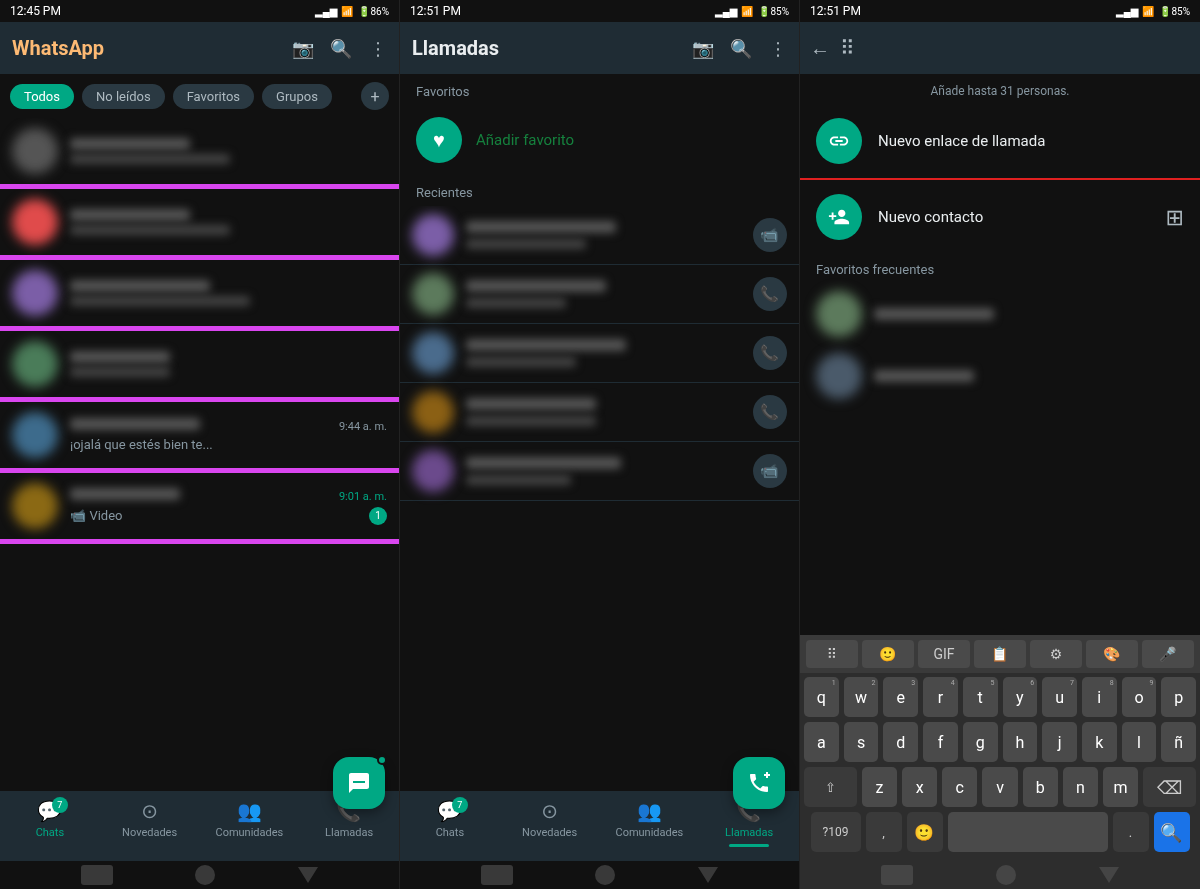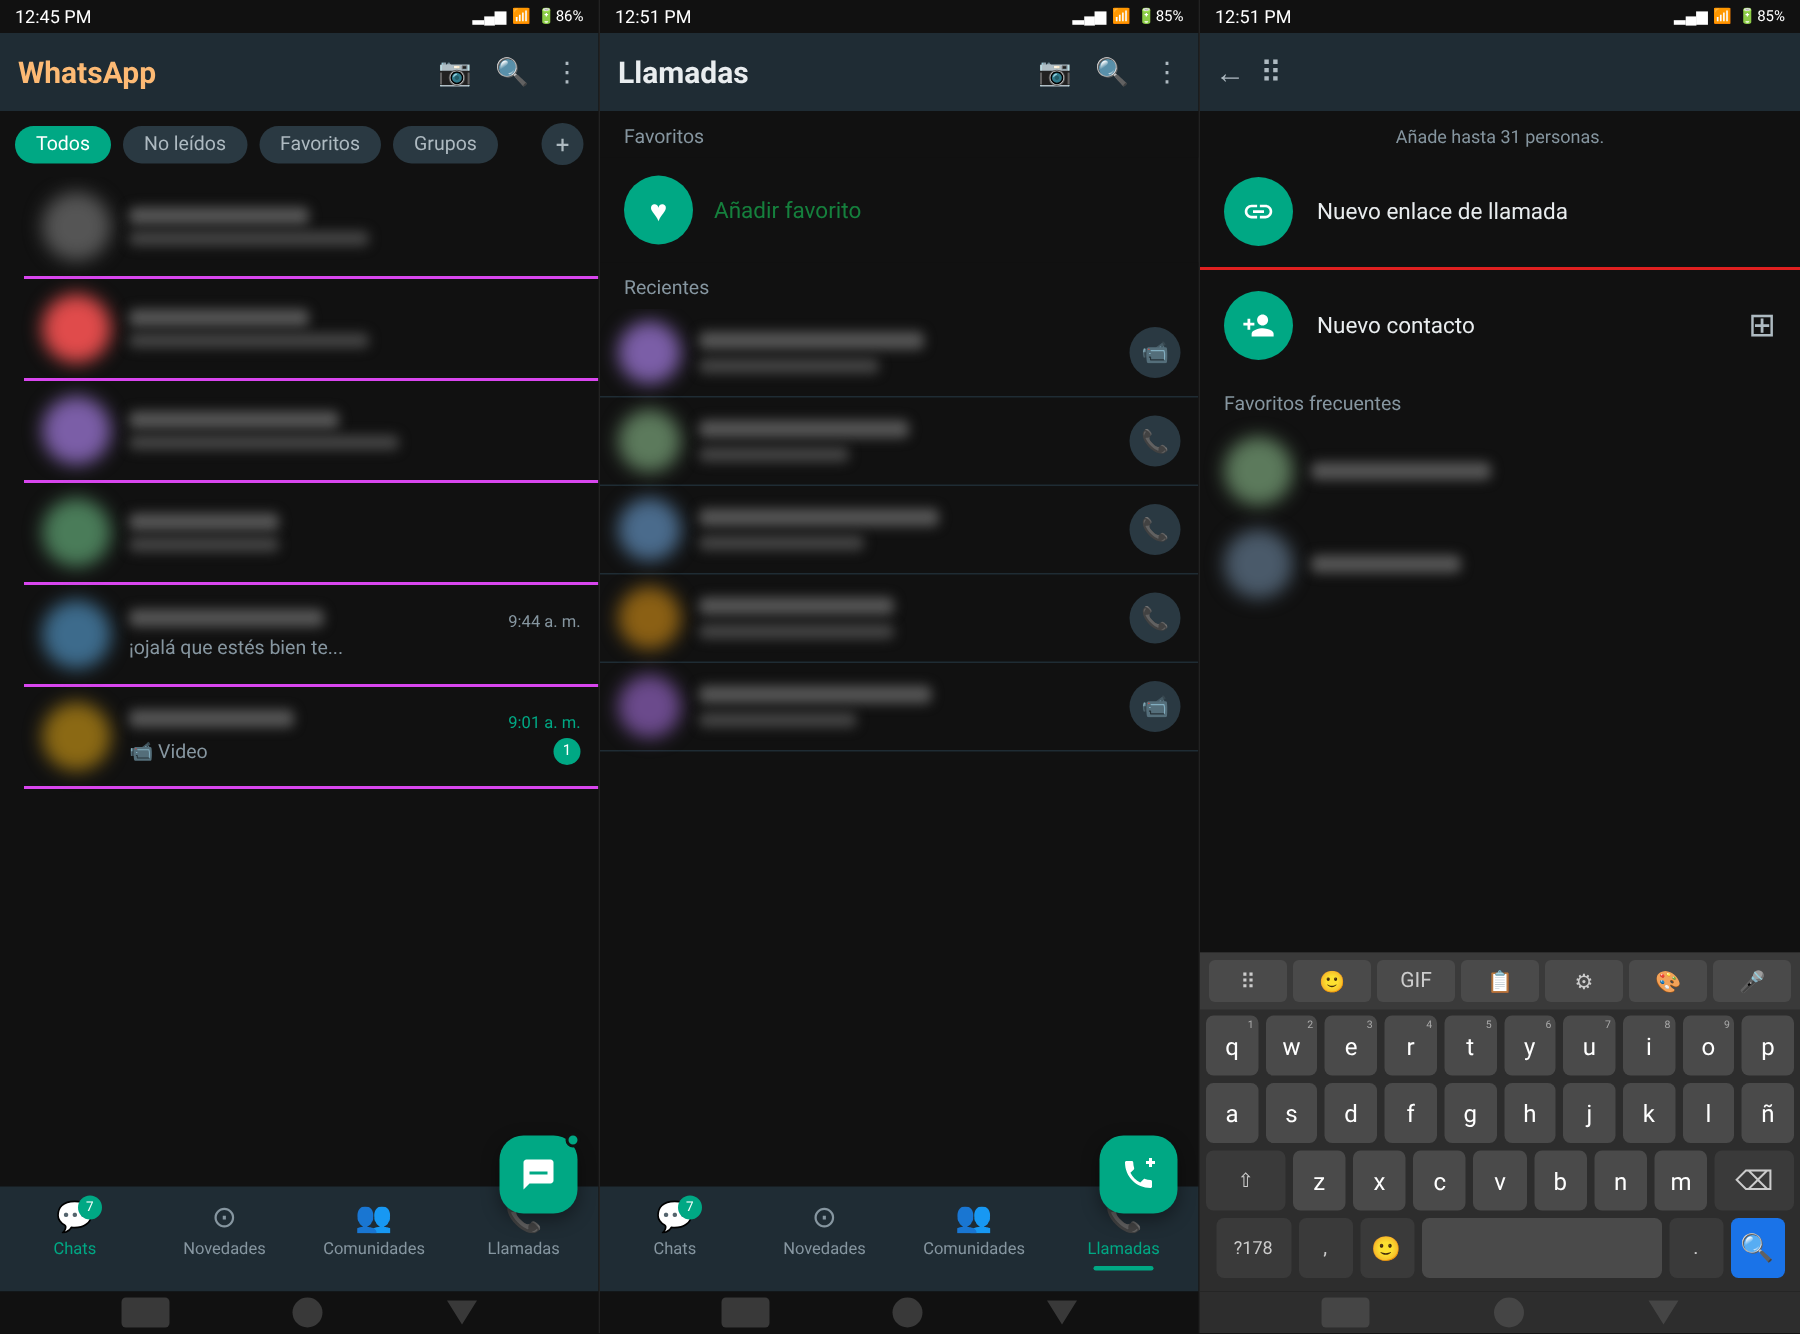--- a/index.html
+++ b/index.html
@@ -97,24 +97,23 @@
     
     .chat-list {
       flex: 1;
       overflow-y: auto;
       background: #111;
     }
     .chat-item {
       display: flex;
       align-items: center;
       padding: 10px 12px;
-      border-bottom: 2px solid #d946ef;
+      border-bottom: 5px solid #d946ef;
       gap: 12px;
       cursor: pointer;
-      margin-left: 16px;
     }
     .avatar-blur {
       width: 46px;
       height: 46px;
       border-radius: 50%;
       background: #555;
       filter: blur(6px);
       flex-shrink: 0;
     }
     .chat-info { flex: 1; min-width: 0; }
@@ -903,21 +902,21 @@
         <div class="kb-key">x</div>
         <div class="kb-key">c</div>
         <div class="kb-key">v</div>
         <div class="kb-key">b</div>
         <div class="kb-key">n</div>
         <div class="kb-key">m</div>
         <div class="kb-key kb-key-special kb-backspace kb-key-wide">⌫</div>
       </div>
 
       <div class="kb-bottom-row">
-        <div class="kb-key kb-key-special kb-num" style="max-width:50px;flex:1.4;">?178</div>
+        <div class="kb-key kb-key-special kb-num" style="max-width:50px;flex:1.4;">?109</div>
         <div class="kb-key kb-key-special kb-comma">,</div>
         <div class="kb-key kb-key-special kb-emoji">🙂</div>
         <div class="kb-key kb-space" style="flex:4;max-width:160px;background:#4a4a4a;"></div>
         <div class="kb-key kb-key-special kb-period">.</div>
         <div class="kb-key kb-search-btn">🔍</div>
       </div>
     </div>
   </div>
 
   <div class="nav-bottom-line" style="position:absolute;bottom:0;left:0;right:0;background:#2d2d2d;">

